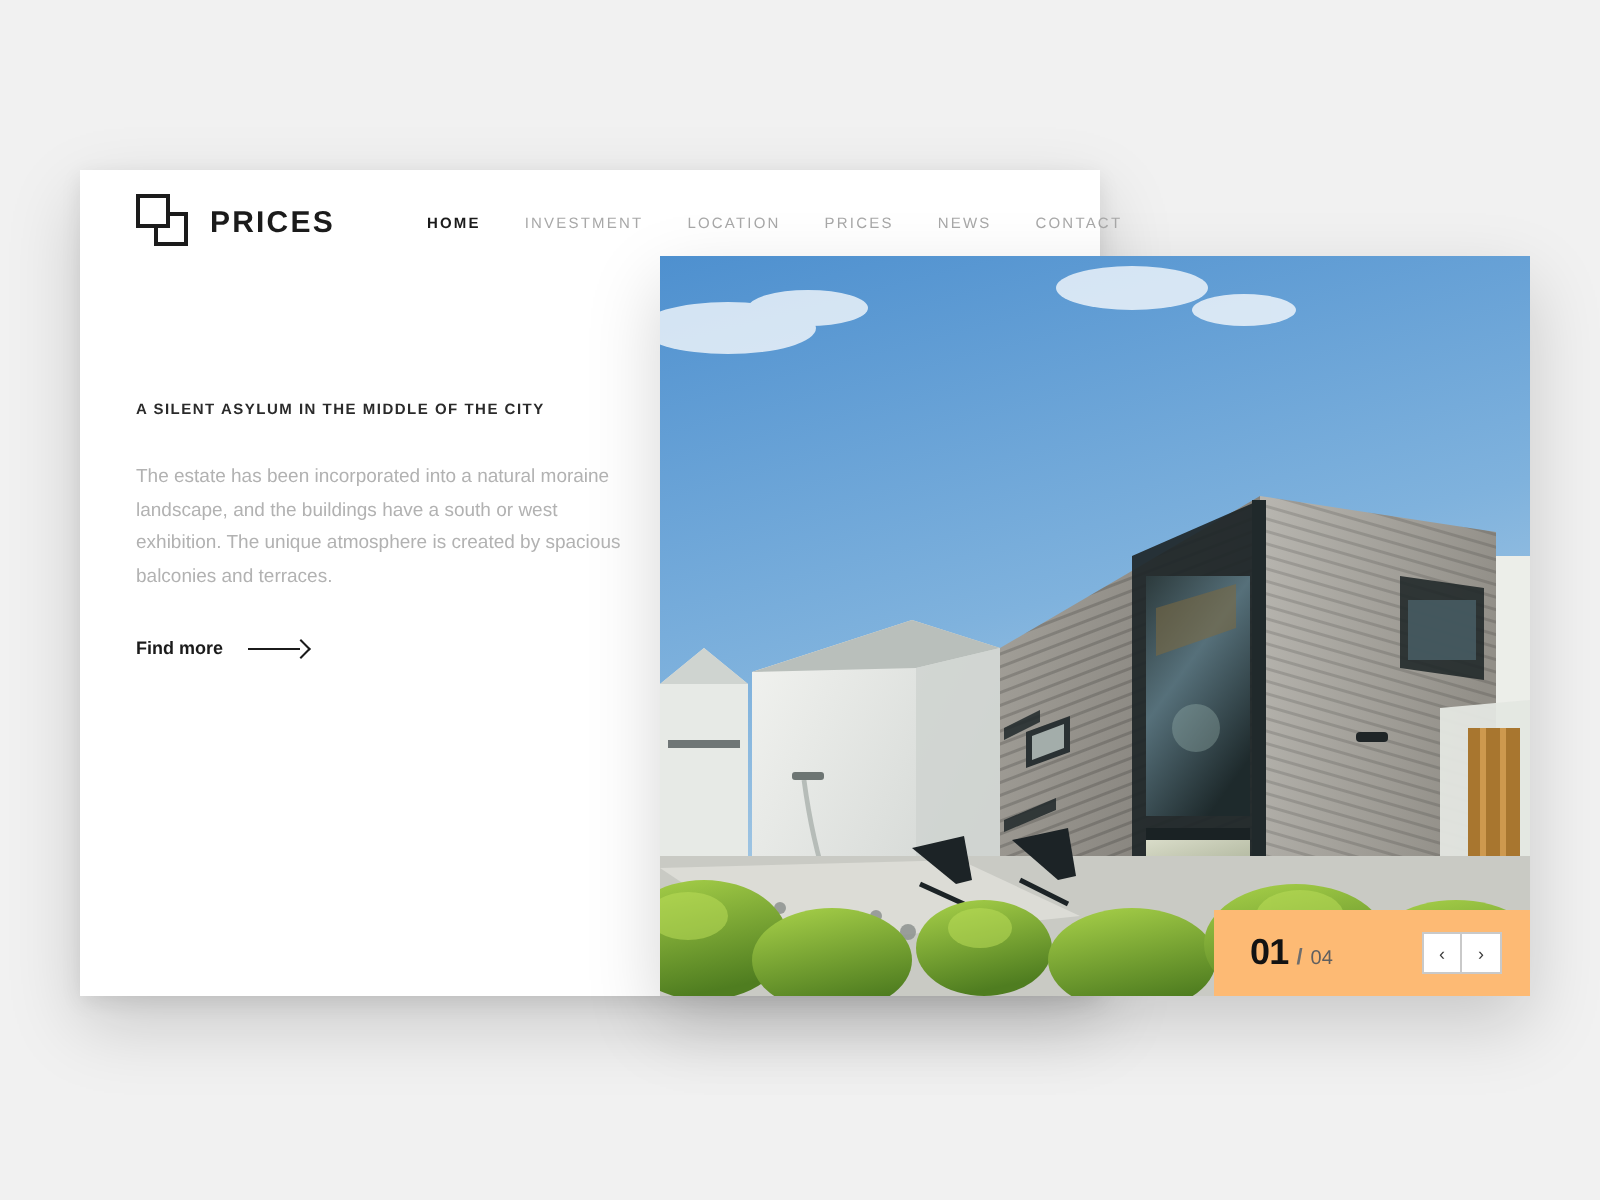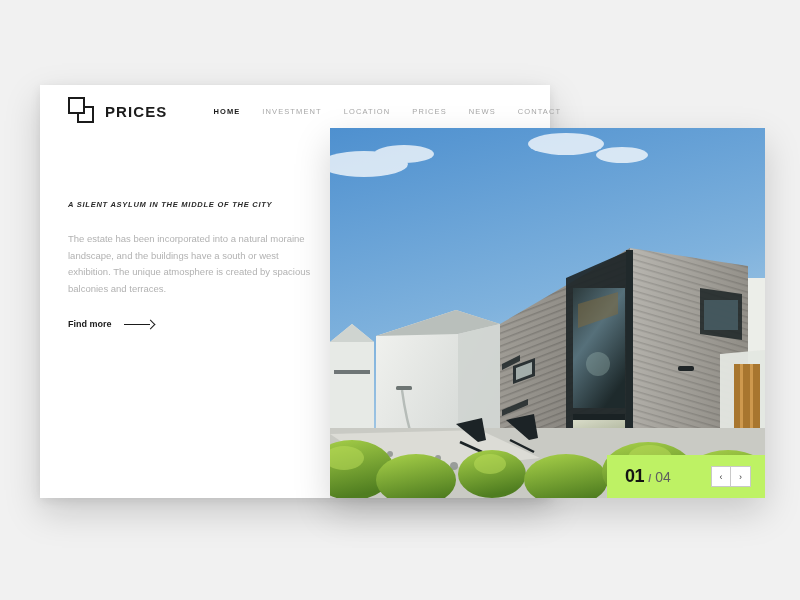--- a/index.html
+++ b/index.html
@@ -83,21 +83,20 @@
     width:400px;
     z-index:5;
   }
 
   .eyebrow {
     font-size:7.5px;
     font-weight:bold;
     letter-spacing:0.75px;
     color:#2a2a2a;
     text-transform:uppercase;
-    font-style:italic;
   }
 
   .headline {
     margin-top:13px;
     font-size:36px;
     line-height:1.17;
     font-weight:bold;
     letter-spacing:-0.9px;
     color:#20232a;
   }
@@ -153,37 +152,37 @@
     z-index:3;
     box-shadow:0 14px 34px rgba(0,0,0,0.17);
   }
   .photo svg { display:block; width:435px; height:370px; }
 
   
   .counter {
     position:absolute;
     left:607px; top:455px;
     width:158px; height:43px;
-    background:#bef264;
+    background:#fdba74;
     display:flex; align-items:center;
     z-index:7;
   }
   .counter-nums {
     display:flex; align-items:baseline;
     margin-left:18px;
   }
   .cur {
     font-size:18px; font-weight:bold;
     color:#131313; letter-spacing:-0.4px;
   }
   .sep {
     font-size:11px; font-weight:bold;
     color:#6d6d6d; margin:0 4px;
   }
-  .tot { font-size:14px; color:#5f5f5f; }
+  .tot { font-size:10px; color:#5f5f5f; }
 
   .arrows { display:flex; margin-left:auto; margin-right:14px; }
   .abtn {
     width:20px; height:21px;
     border:1px solid #c9c9c9;
     display:flex; align-items:center; justify-content:center;
     font-size:9px; color:#3a3a3a;
     background:#fff; cursor:pointer;
   }
   .abtn + .abtn { border-left:none; }

